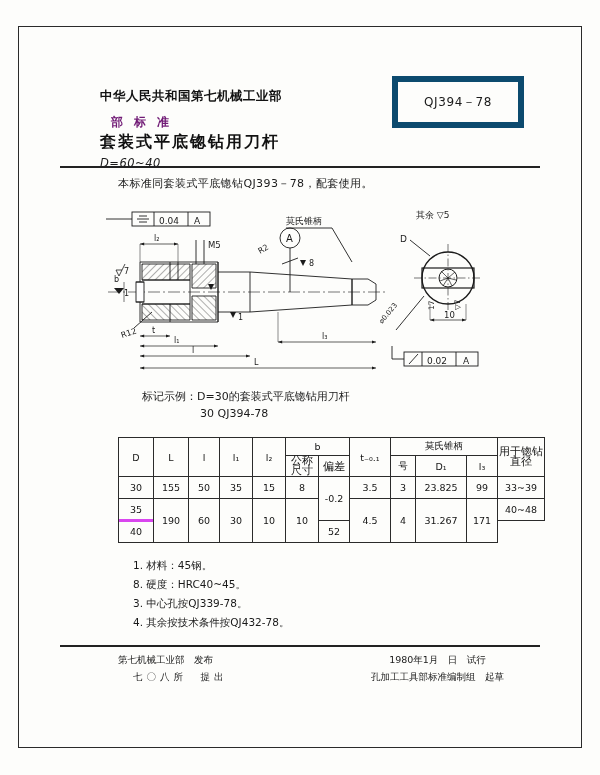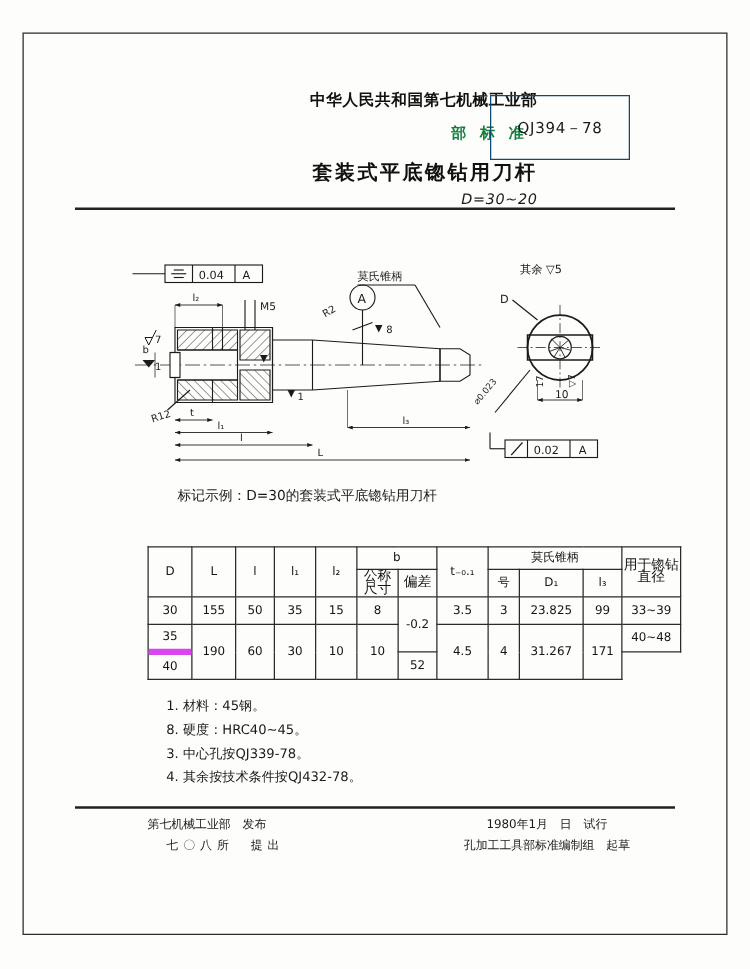--- a/index.html
+++ b/index.html
@@ -26,58 +26,58 @@
     position: absolute;
     left: 18px; top: 26px;
     width: 564px; height: 722px;
     border: 1px solid #2a2a2a;
     box-sizing: border-box;
   }
 
   
   .hdr {
     position: absolute;
-    left: 100px; top: 72px;
+    left: 100px; top: 88px;
     width: 330px;
-    text-align: right;
+    text-align: left;
   }
   .hdr-ministry {
     font-family: "DejaVu Sans", sans-serif;
     font-weight: bold;
     font-size: 12.5px;
     letter-spacing: 0.5px;
     color: #121212;
   }
   .hdr-biaozhun {
     margin-top: 9px;
     font-weight: bold;
     font-size: 12px;
     letter-spacing: 11px;
     padding-left: 11px;
-    color: #15803d;
+    color: #701a75;
   }
   .hdr-title {
-    margin-top: 13px;
+    margin-top: 1px;
     font-size: 16px;
     font-weight: bold;
     letter-spacing: 2px;
     color: #111;
   }
   .hdr-sub {
     margin-top: 3px;
     font-size: 11.5px;
     font-style: italic;
     letter-spacing: 0.5px;
   }
 
   .stdnum-box {
     position: absolute;
     left: 392px; top: 76px;
-    width: 112px; height: 52px;
-    border: 1px solid #0c4a6e;
+    width: 132px; height: 52px;
+    border: 6px solid #0c4a6e;
     box-sizing: border-box;
     display: flex;
     align-items: center;
     justify-content: center;
     font-size: 12px;
     letter-spacing: 0.6px;
   }
 
   .rule-top {
     position: absolute;
@@ -141,21 +141,21 @@
     display: flex;
     flex-direction: column;
     height: 100%;
   }
   .cell-split > div {
     flex: 1;
     display: flex;
     align-items: center;
     justify-content: center;
   }
-  .cell-split > div + div { border-top: 5px solid #d946ef; }
+  .cell-split > div + div { border-top: 3px solid #d946ef; }
 
   
   .notes {
     position: absolute;
     left: 133px; top: 556px;
     font-size: 10.5px;
     line-height: 19px;
   }
 
   
@@ -184,29 +184,30 @@
 <body>
 
 <div class="page">
 
   <div class="sheet-frame"></div>
 
   <div class="hdr">
     <div class="hdr-ministry">中华人民共和国第七机械工业部</div>
     <div class="hdr-biaozhun">部标准</div>
     <div class="hdr-title">套装式平底锪钻用刀杆</div>
-    <div class="hdr-sub">D=30~20</div>
+    <div class="hdr-sub">D=60~40</div>
   </div>
 
   <div class="stdnum-box">
     <span>QJ394－78</span>
   </div>
 
   <div class="rule-top"></div>
 
+  <div class="note-compat">本标准同套装式平底锪钻QJ393－78，配套使用。</div>
 
   <div class="drawing">
     <svg width="420" height="180" viewBox="0 0 420 180" xmlns="http://www.w3.org/2000/svg" stroke="#1b1b1b" fill="none" stroke-width="0.9">
       <defs>
         <pattern id="hatchR" width="5" height="5" patternUnits="userSpaceOnUse" patternTransform="rotate(45)">
           <line x1="0" y1="0" x2="0" y2="5" stroke="#1b1b1b" stroke-width="0.7"></line>
         </pattern>
         <pattern id="hatchL" width="5" height="5" patternUnits="userSpaceOnUse" patternTransform="rotate(-45)">
           <line x1="0" y1="0" x2="0" y2="5" stroke="#1b1b1b" stroke-width="0.7"></line>
         </pattern>
@@ -376,20 +377,21 @@
           <text x="363" y="163.5" font-size="9" fill="#1b1b1b" stroke="none" font-family="DejaVu Sans">A</text>
           <line x1="304" y1="159" x2="292" y2="159"></line>
           <line x1="292" y1="159" x2="292" y2="146"></line>
         </g>
       </g>
     </svg>
   </div>
 
   <div class="mark-ex">
     <div>标记示例：D=30的套装式平底锪钻用刀杆</div>
+    <div class="line2">30 QJ394-78</div>
   </div>
 
   <div class="tbl-wrap">
     <table class="spec">
       <thead>
         <tr>
           <th rowspan="2" style="width:34px" class="th-tall">D</th>
           <th rowspan="2" style="width:34px" class="th-tall">L</th>
           <th rowspan="2" style="width:30px" class="th-tall">l</th>
           <th rowspan="2" style="width:32px" class="th-tall">l₁</th>

